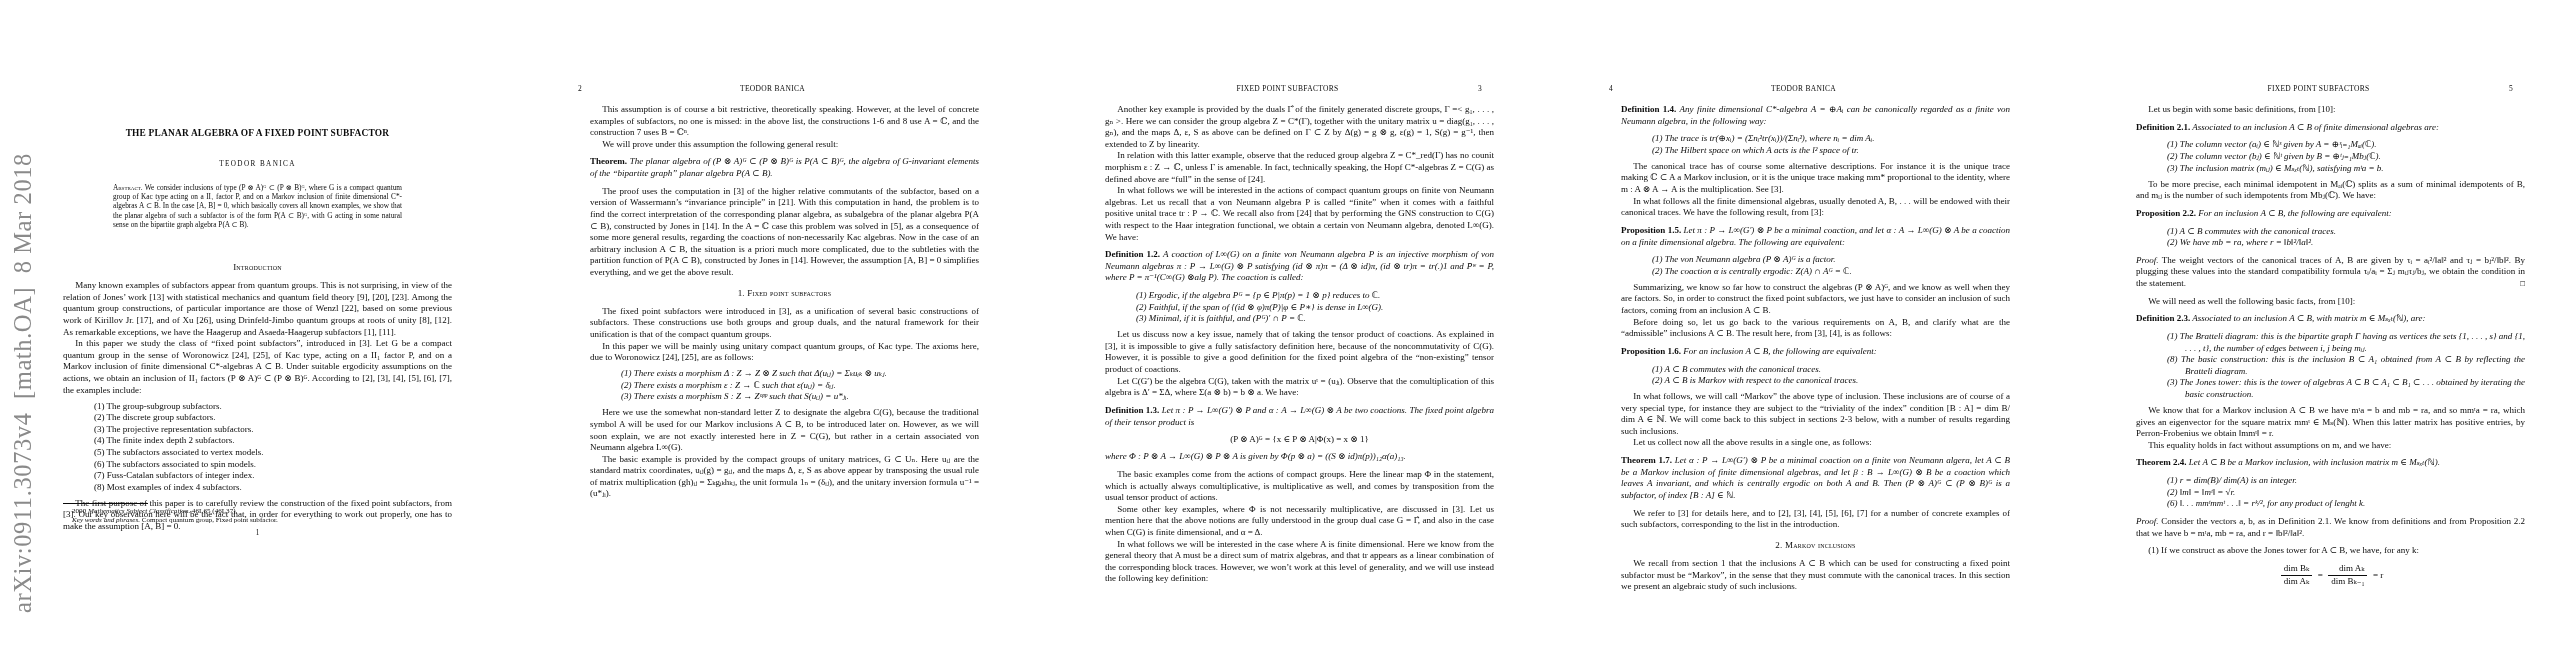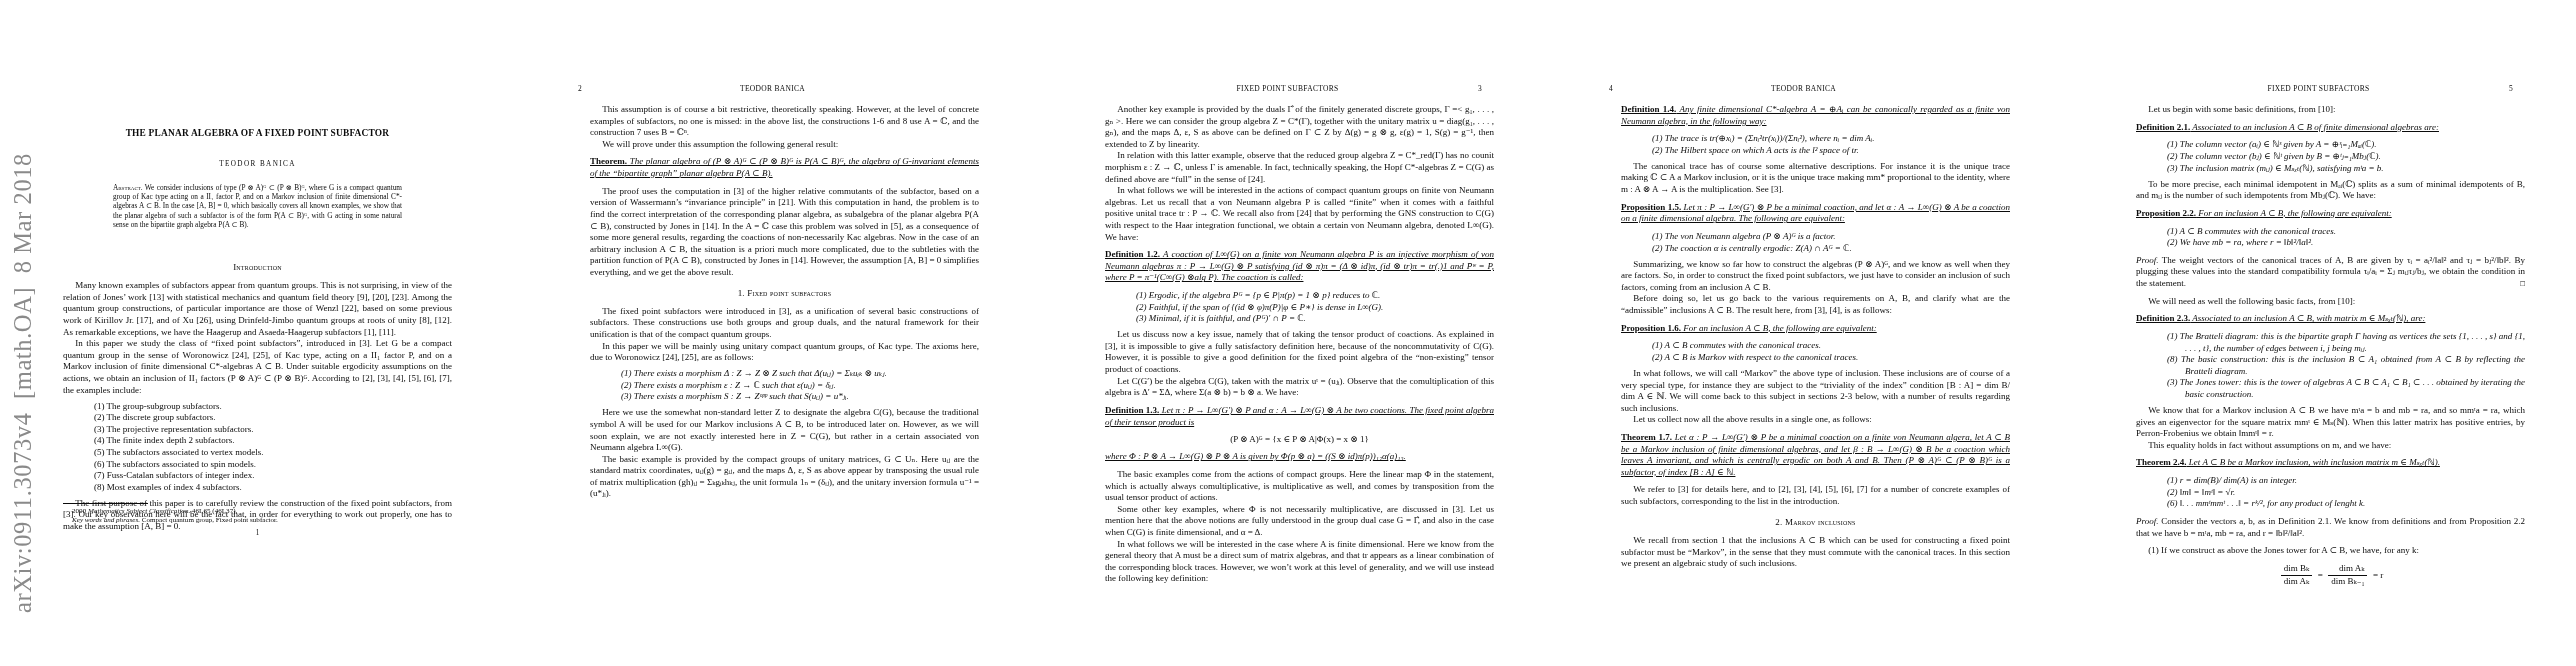--- a/index.html
+++ b/index.html
@@ -8,21 +8,21 @@
   .banner{position:absolute;top:383px;left:23px;transform:translate(-50%,-50%) rotate(-90deg);
           white-space:nowrap;font-size:24.5px;color:#8a8a8a;letter-spacing:0.6px;}
   .pg{position:absolute;top:0;width:515px;height:667px;overflow:hidden;}
   .hd{position:absolute;top:84px;left:63px;width:389px;display:flex;justify-content:space-between;
       font-size:7.5px;letter-spacing:0.3px;}
   .hd .c{position:absolute;left:0;right:0;text-align:center;}
   .hd span{position:relative;}
   .bd{position:absolute;top:104px;left:63px;width:389px;font-size:9px;line-height:11.6px;text-align:justify;margin-left:12px;}
   .p{margin:0;text-indent:12.2px;}
   .pn{margin:0;text-indent:0;}
-  .thm{margin:6.1px 0;text-decoration:underline;}
+  .thm{margin:6.1px 0;}
   .thm .tx{font-style:italic;}
   .lbl{font-weight:bold;font-style:normal;}
   .pf{margin:6.1px 0;}
   .pf .plb{font-style:italic;}
   .qed{float:right;font-size:7.8px;}
   .sec{margin:9px 0 6.7px 0;text-align:center;font-variant:small-caps;letter-spacing:0.2px;font-size:9px;text-indent:0;}
   .ls{margin:4.4px 0;}
   .li{padding-left:49px;text-indent:-18px;margin:0;}
   .it{font-style:italic;}
   .ds{margin:5.6px 0;text-align:center;text-indent:0;}
@@ -134,20 +134,21 @@
       <span class="c">TEODOR BANICA</span>
       <span></span>
     </div>
     <div class="bd">
       <p class="pn thm" style="margin-top:0;"><span class="lbl">Definition 1.4.</span><span class="tx"> Any finite dimensional C*-algebra A = ⊕Aᵢ can be canonically regarded as a finite von Neumann algebra, in the following way:</span></p>
       <div class="ls it">
         <p class="li">(1) The trace is tr(⊕xᵢ) = (Σnᵢ²tr(xᵢ))/(Σnᵢ²), where nᵢ = dim Aᵢ.</p>
         <p class="li">(2) The Hilbert space on which A acts is the l² space of tr.</p>
       </div>
       <p class="p">The canonical trace has of course some alternative descriptions. For instance it is the unique trace making ℂ ⊂ A a Markov inclusion, or it is the unique trace making mm* proportional to the identity, where m : A ⊗ A → A is the multiplication. See [3].</p>
+      <p class="p">In what follows all the finite dimensional algebras, usually denoted A, B, . . . will be endowed with their canonical traces. We have the following result, from [3]:</p>
       <p class="pn thm"><span class="lbl">Proposition 1.5.</span><span class="tx"> Let π : P → L∞(G′) ⊗ P be a minimal coaction, and let α : A → L∞(G) ⊗ A be a coaction on a finite dimensional algebra. The following are equivalent:</span></p>
       <div class="ls it">
         <p class="li">(1) The von Neumann algebra (P ⊗ A)ᴳ is a factor.</p>
         <p class="li">(2) The coaction α is centrally ergodic: Z(A) ∩ Aᴳ = ℂ.</p>
       </div>
       <p class="p">Summarizing, we know so far how to construct the algebras (P ⊗ A)ᴳ, and we know as well when they are factors. So, in order to construct the fixed point subfactors, we just have to consider an inclusion of such factors, coming from an inclusion A ⊂ B.</p>
       <p class="p">Before doing so, let us go back to the various requirements on A, B, and clarify what are the “admissible” inclusions A ⊂ B. The result here, from [3], [4], is as follows:</p>
       <p class="pn thm"><span class="lbl">Proposition 1.6.</span><span class="tx"> For an inclusion A ⊂ B, the following are equivalent:</span></p>
       <div class="ls it">
         <p class="li">(1) A ⊂ B commutes with the canonical traces.</p>

